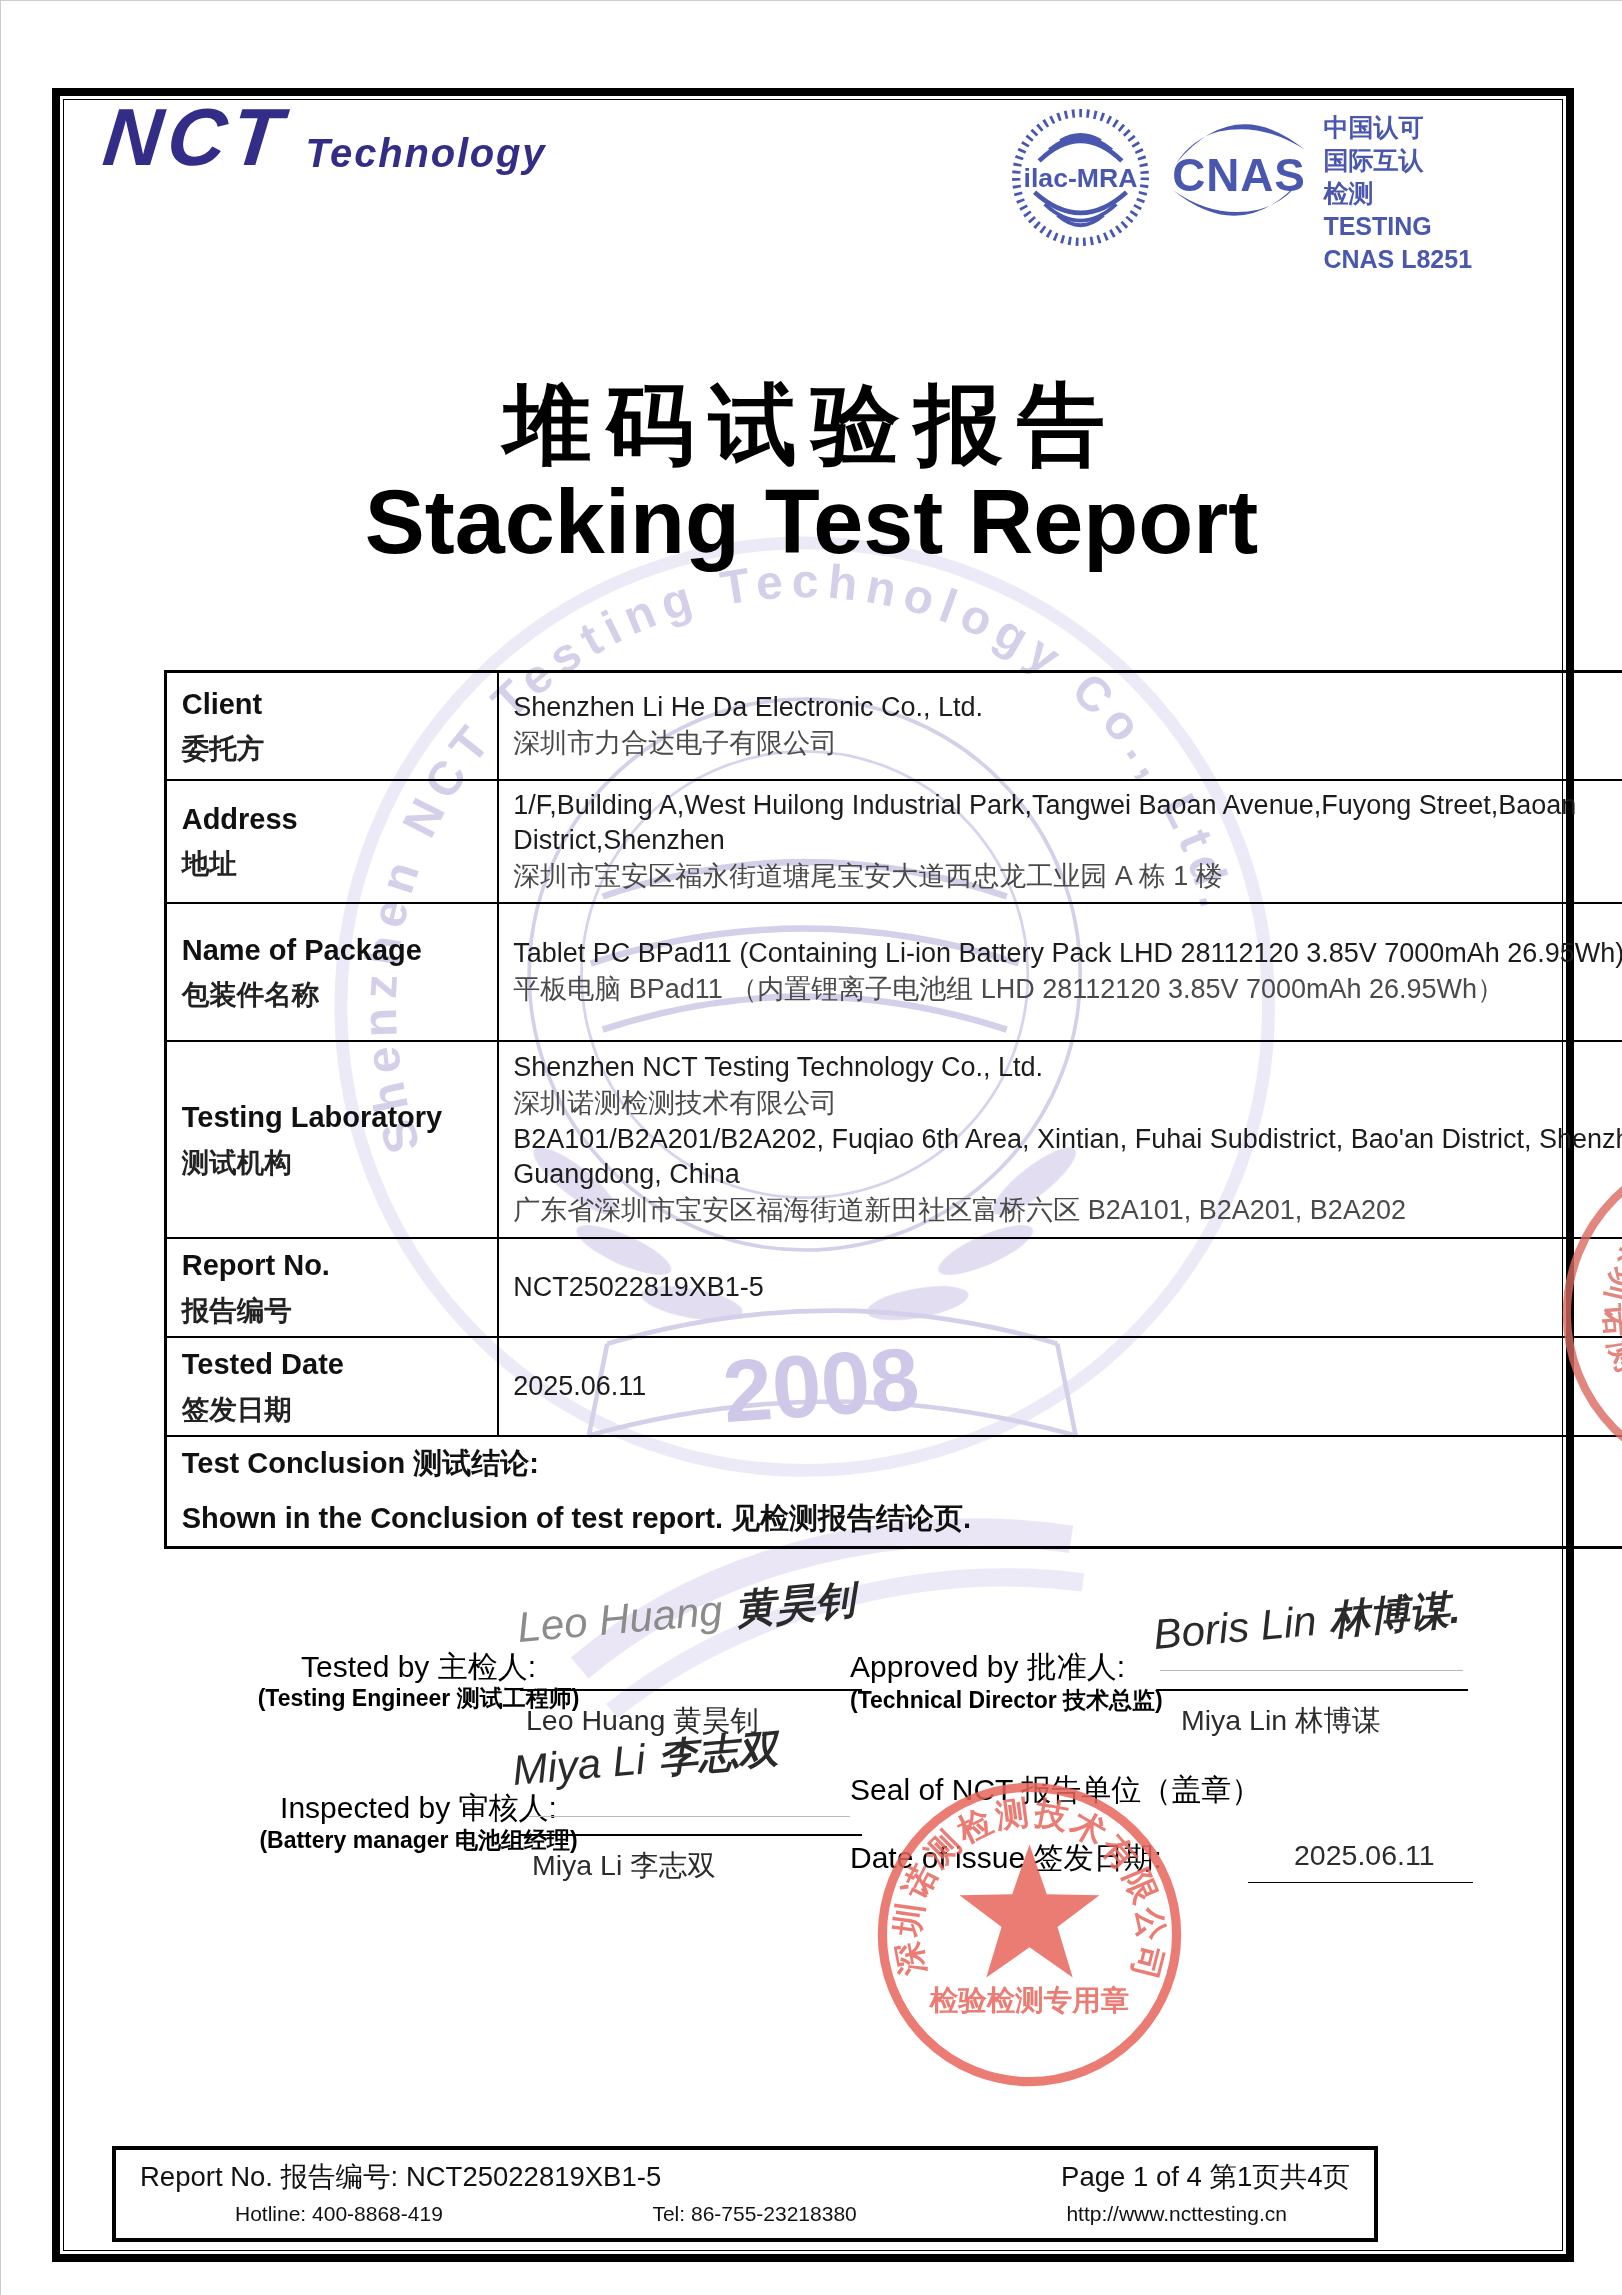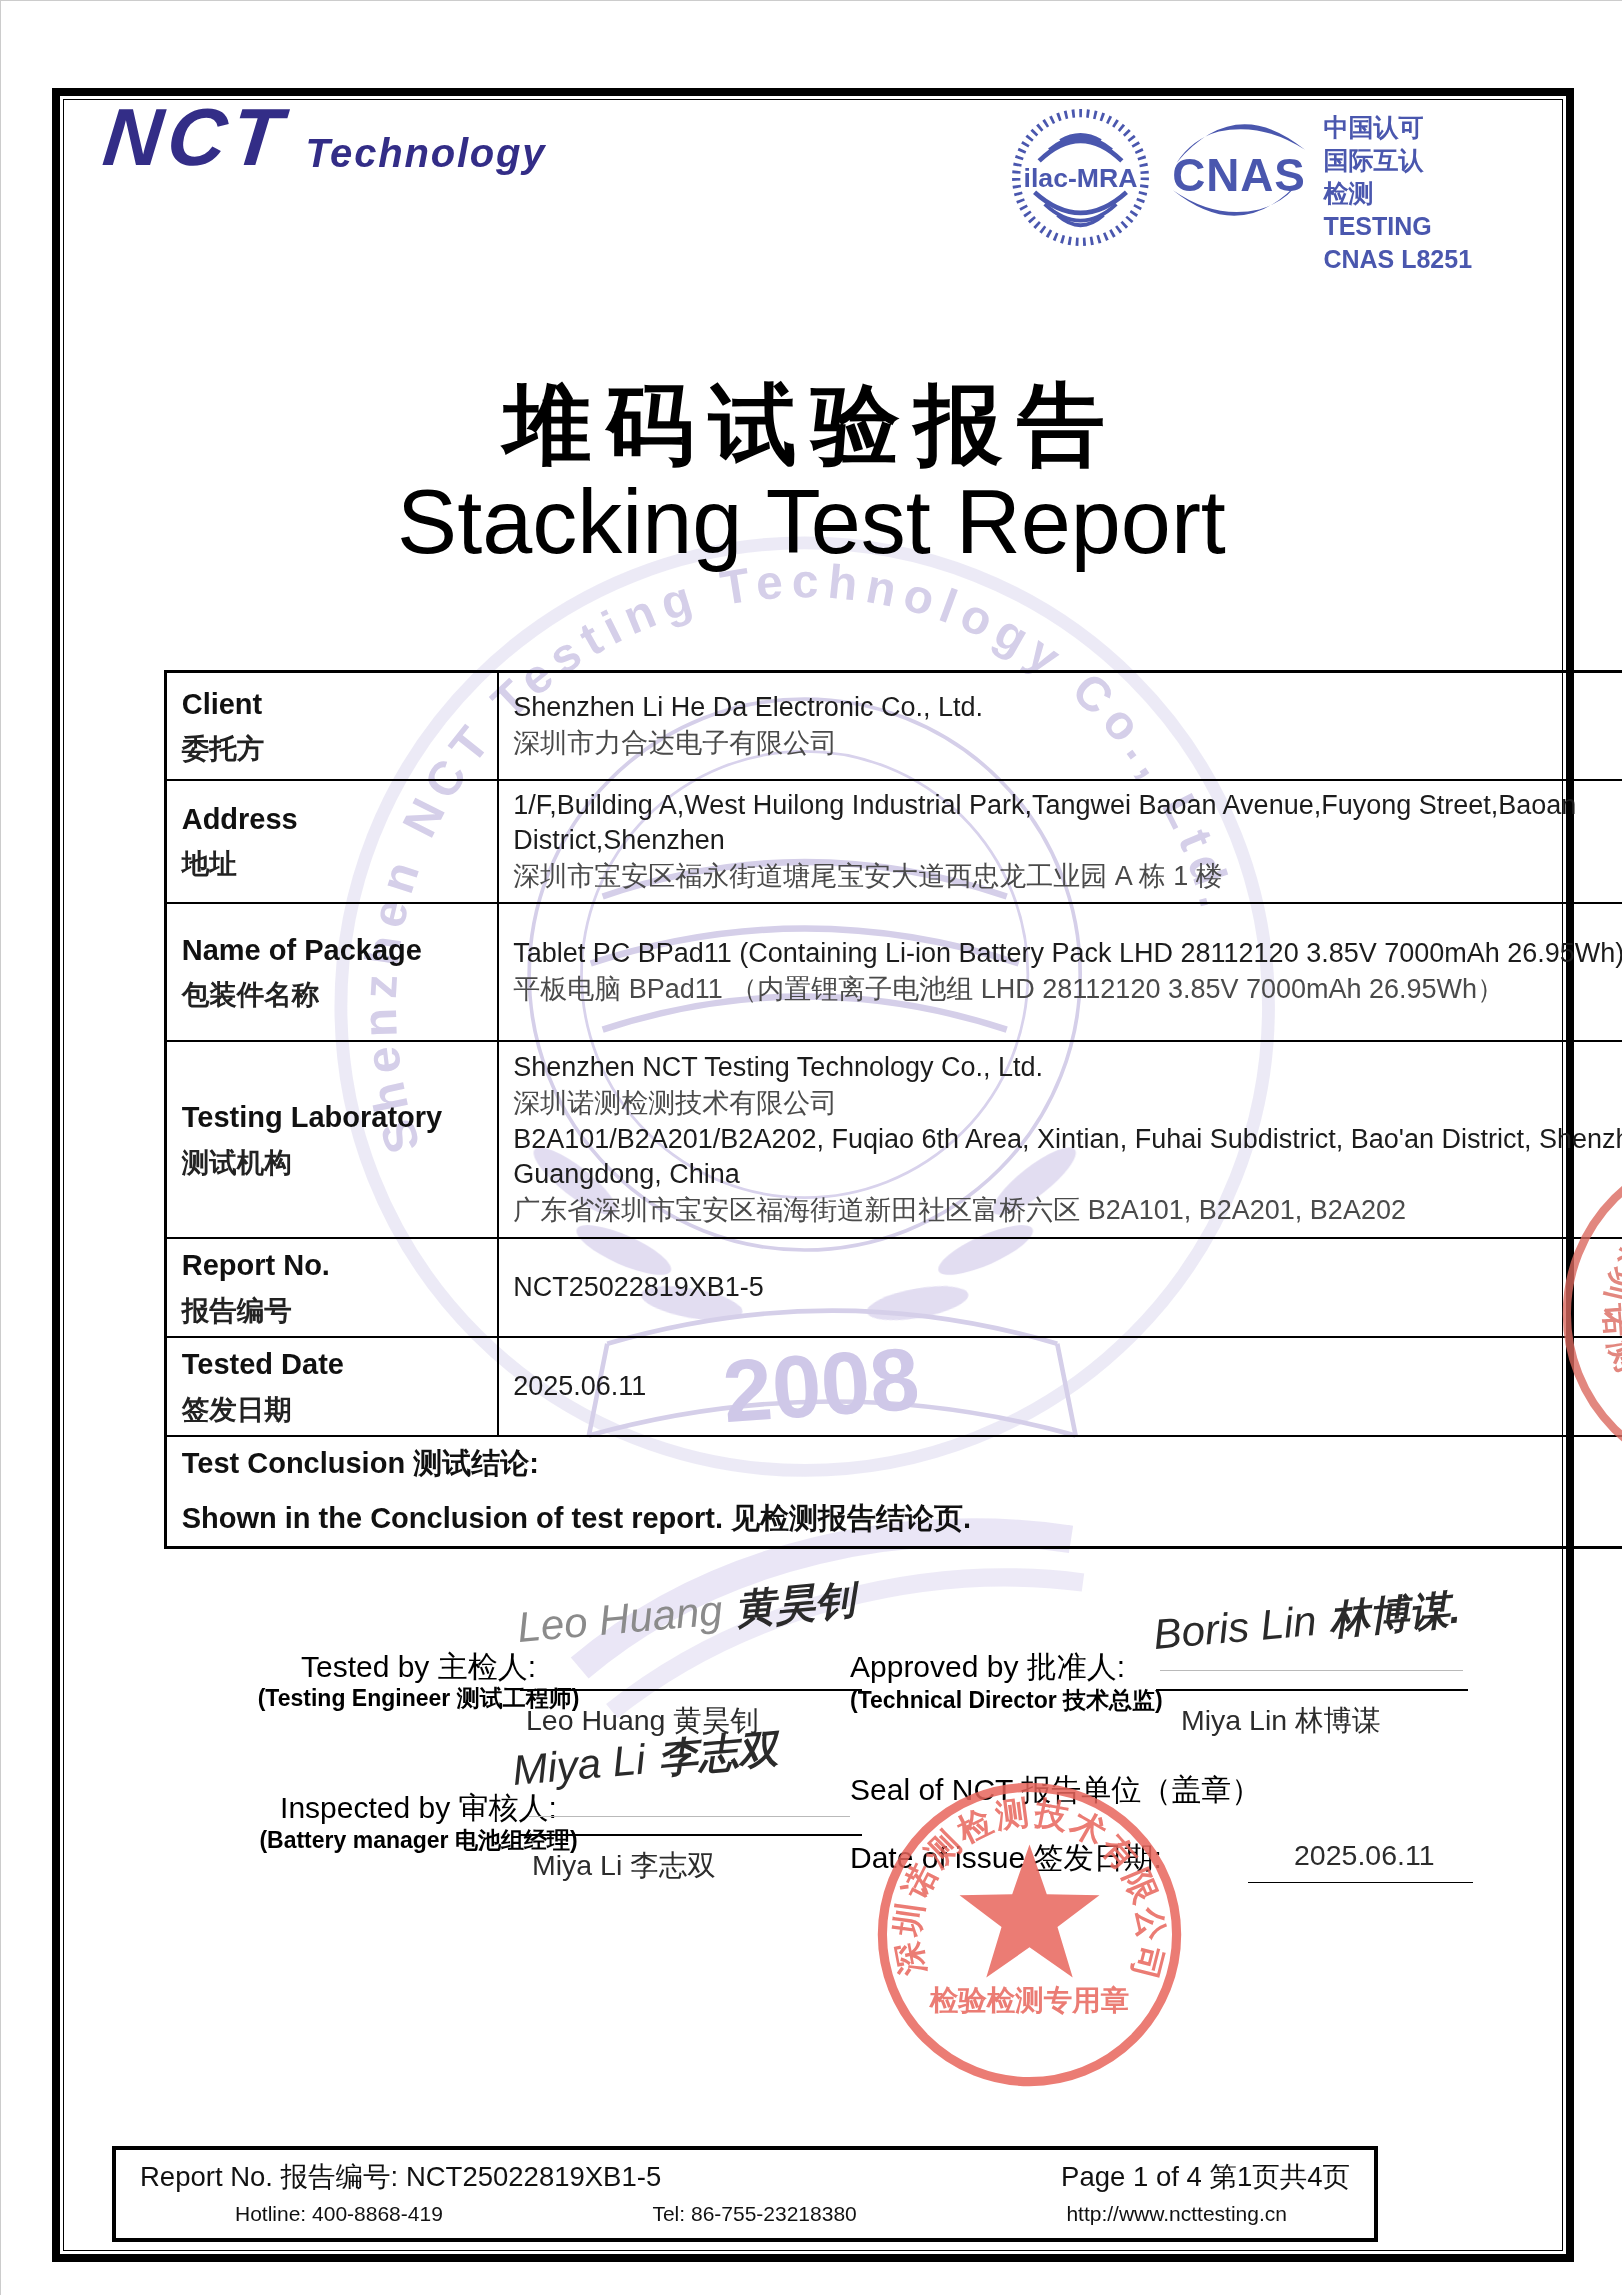--- a/index.html
+++ b/index.html
@@ -21,21 +21,21 @@
   
   .layer { position: absolute; inset: 0; z-index: 3; }
   
   .brand { position: absolute; left: 103px; top: 96px; display: flex; align-items: flex-end; color: #332d87; }
   .brand-name { font-size: 81px; font-weight: bold; font-style: italic; letter-spacing: 5.5px; transform: skewX(-6deg); line-height: 1; }
   .brand-suffix { font-size: 40px; font-weight: bold; font-style: italic; margin-left: 18.4px; padding-bottom: 5.5px; letter-spacing: 1.8px; line-height: 1; }
   .marks { position: absolute; left: 1006px; top: 103px; display: flex; gap: 14.7px; align-items: flex-start; }
   .accred { font-size: 25px; font-weight: bold; color: #4a57ae; line-height: 1.32; margin-top: 7.3px; }
   
   .title-zh { position: absolute; left: 0; top: 365px; width: 100%; text-align: center; font-size: 88px; font-weight: bold; letter-spacing: 14.7px; color: #000; }
-  .title-en { position: absolute; left: 0; top: 470px; width: 100%; text-align: center; font-size: 90px; font-weight: normal; color: #000; }
+  .title-en { position: absolute; left: 0; top: 470px; width: 100%; text-align: center; font-size: 90px; font-weight: bold; color: #000; }
   
   table.info {
     position: absolute; left: 163px; top: 669px; width: 1530px;
     border-collapse: collapse; border: 3.7px solid #000; background: transparent;
     table-layout: fixed;
   }
   table.info td { border: 2.8px solid #000; vertical-align: middle; padding: 7.3px 14.7px; }
   td.lblcell { padding-left: 13px; }
   .lbl-en { font-size: 29px; font-weight: bold; line-height: 1.35; }
   .lbl-zh { font-size: 27.5px; font-weight: bold; margin-top: 7.3px; color: #222; }

